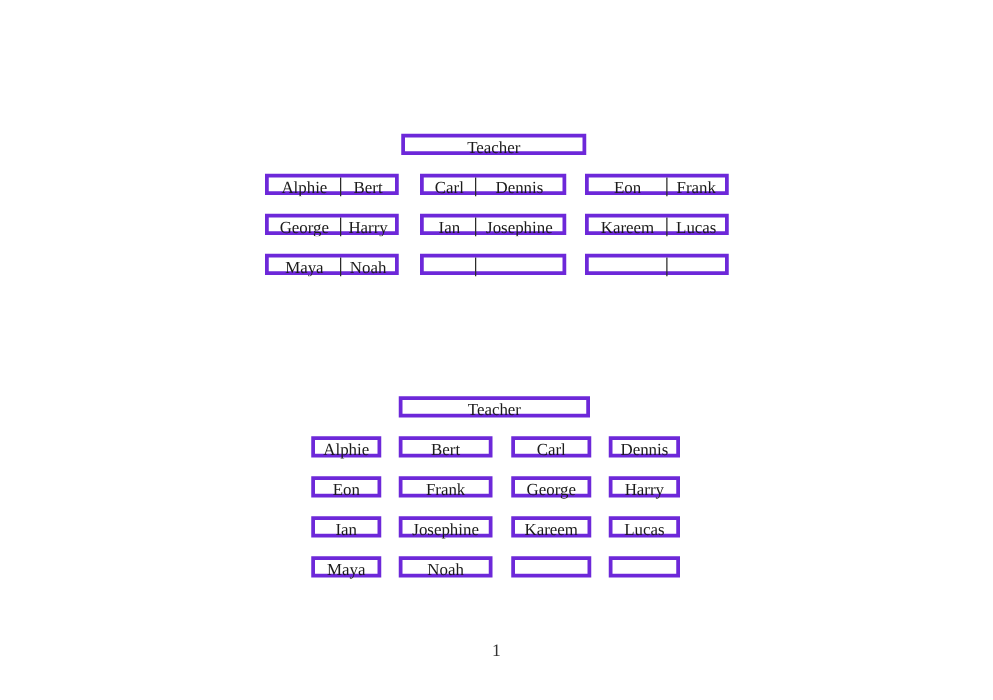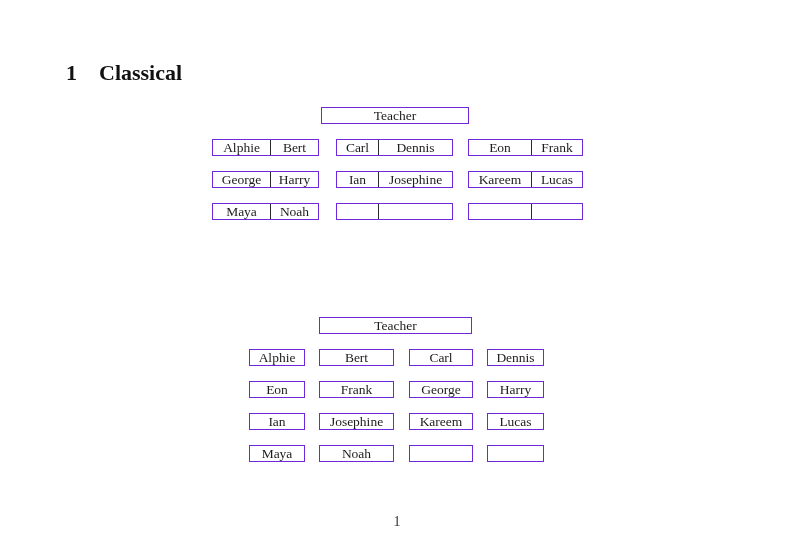--- a/index.html
+++ b/index.html
@@ -19,21 +19,21 @@
     font-size: 22px;
     line-height: 24px;
     white-space: nowrap;
     color: #111;
   }
   .sec-num { display: inline-block; min-width: 33px; }
   .box, .table {
     position: absolute;
     box-sizing: border-box;
     height: 17px;
-    border: 1px solid #6d28d9;
+    border: 3px solid #6d28d9;
     background: #ffffff;
     font-size: 13.5px;
     line-height: 15px;
     text-align: center;
   }
   .table { display: flex; }
   .cell {
     box-sizing: border-box;
     height: 15px;
     line-height: 15px;
@@ -65,23 +65,20 @@
     text-align: center;
     font-size: 14px;
     color: #333;
   }
 </style>
 </head>
 <body>
 
 <div class="page">
 
-  <div class="sec-heading" style="top:61px">
-    <span class="sec-num">1</span><span class="sec-title">Classical</span>
-  </div>
 
   <div class="box teacher-c">Teacher</div>
 
   <div class="table ct1 cr1">
     <div class="cell c1">Alphie</div>
     <div class="cell c2">Bert</div>
   </div>
   <div class="table ct2 cr1">
     <div class="cell c1">Carl</div>
     <div class="cell c2">Dennis</div>

